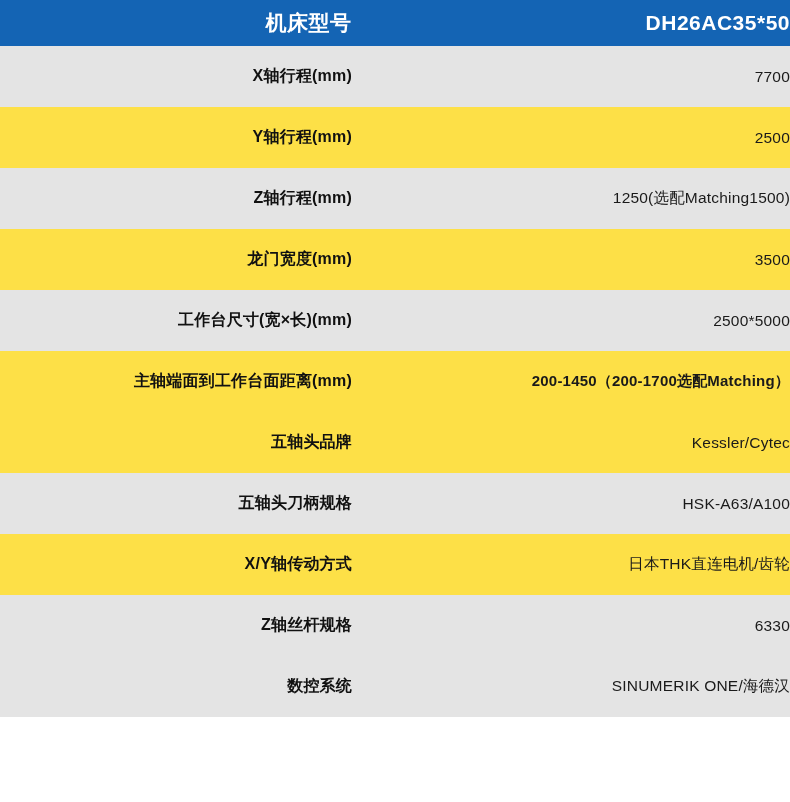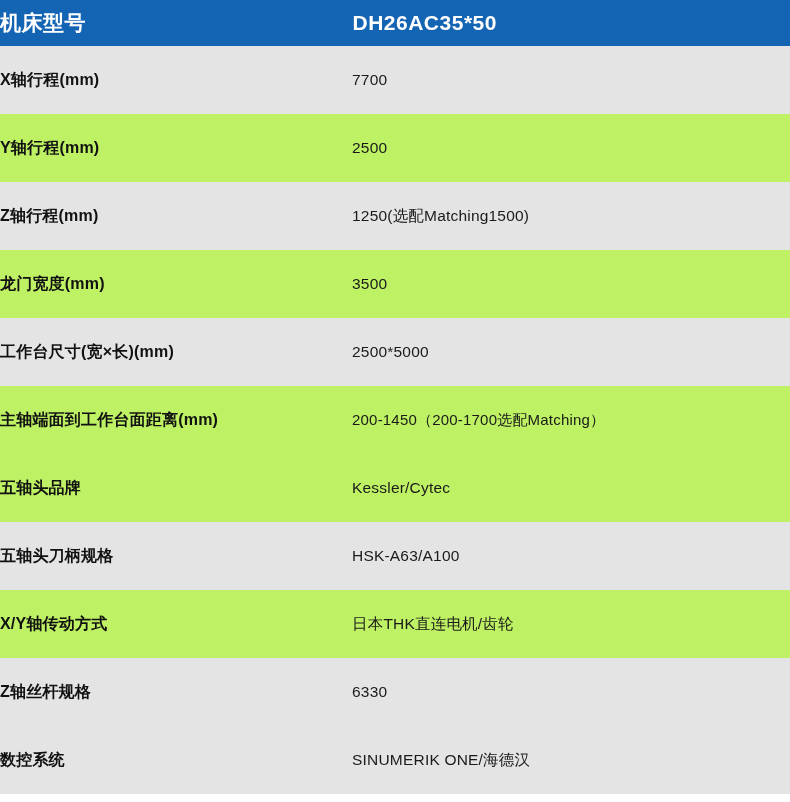--- a/index.html
+++ b/index.html
@@ -15,59 +15,60 @@
     width: 790px;
     border-collapse: collapse;
     table-layout: fixed;
   }
   .spec-table col.col-label { width: 352px; }
   .spec-table col.col-value { width: 438px; }
 
   .spec-table th, .spec-table td {
     padding: 0;
     margin: 12px;
-    text-align: left;
+    text-align: right;
     vertical-align: middle;
   }
 
   .header-row th {
     background: #1464b4;
     color: #ffffff;
     height: 46px;
     font-size: 21px;
     font-weight: bold;
     letter-spacing: 0.5px;
   }
   .header-row th.header-label {
     border-right: 1px solid #1464b4;
   }
 
   .spec-table tbody tr {
-    height: 68px;
+    height: 61px;
   }
   .spec-table tbody tr.odd td {
     background: #e4e4e4;
   }
   .spec-table tbody tr.even td {
-    background: #bef264;
+    background: #fde047;
   }
   .cell-label {
     font-size: 16px;
     font-weight: bold;
     color: #111111;
     letter-spacing: 0.2px;
   }
   .cell-value {
     font-size: 15.5px;
     font-weight: normal;
     color: #1a1a1a;
     letter-spacing: 0.2px;
   }
   .cell-value.small {
     font-size: 15px;
+    font-weight: bold;
   }
 </style>
 </head>
 <body>
 
 <table class="spec-table">
   <colgroup>
     <col class="col-label">
     <col class="col-value">
   </colgroup>

